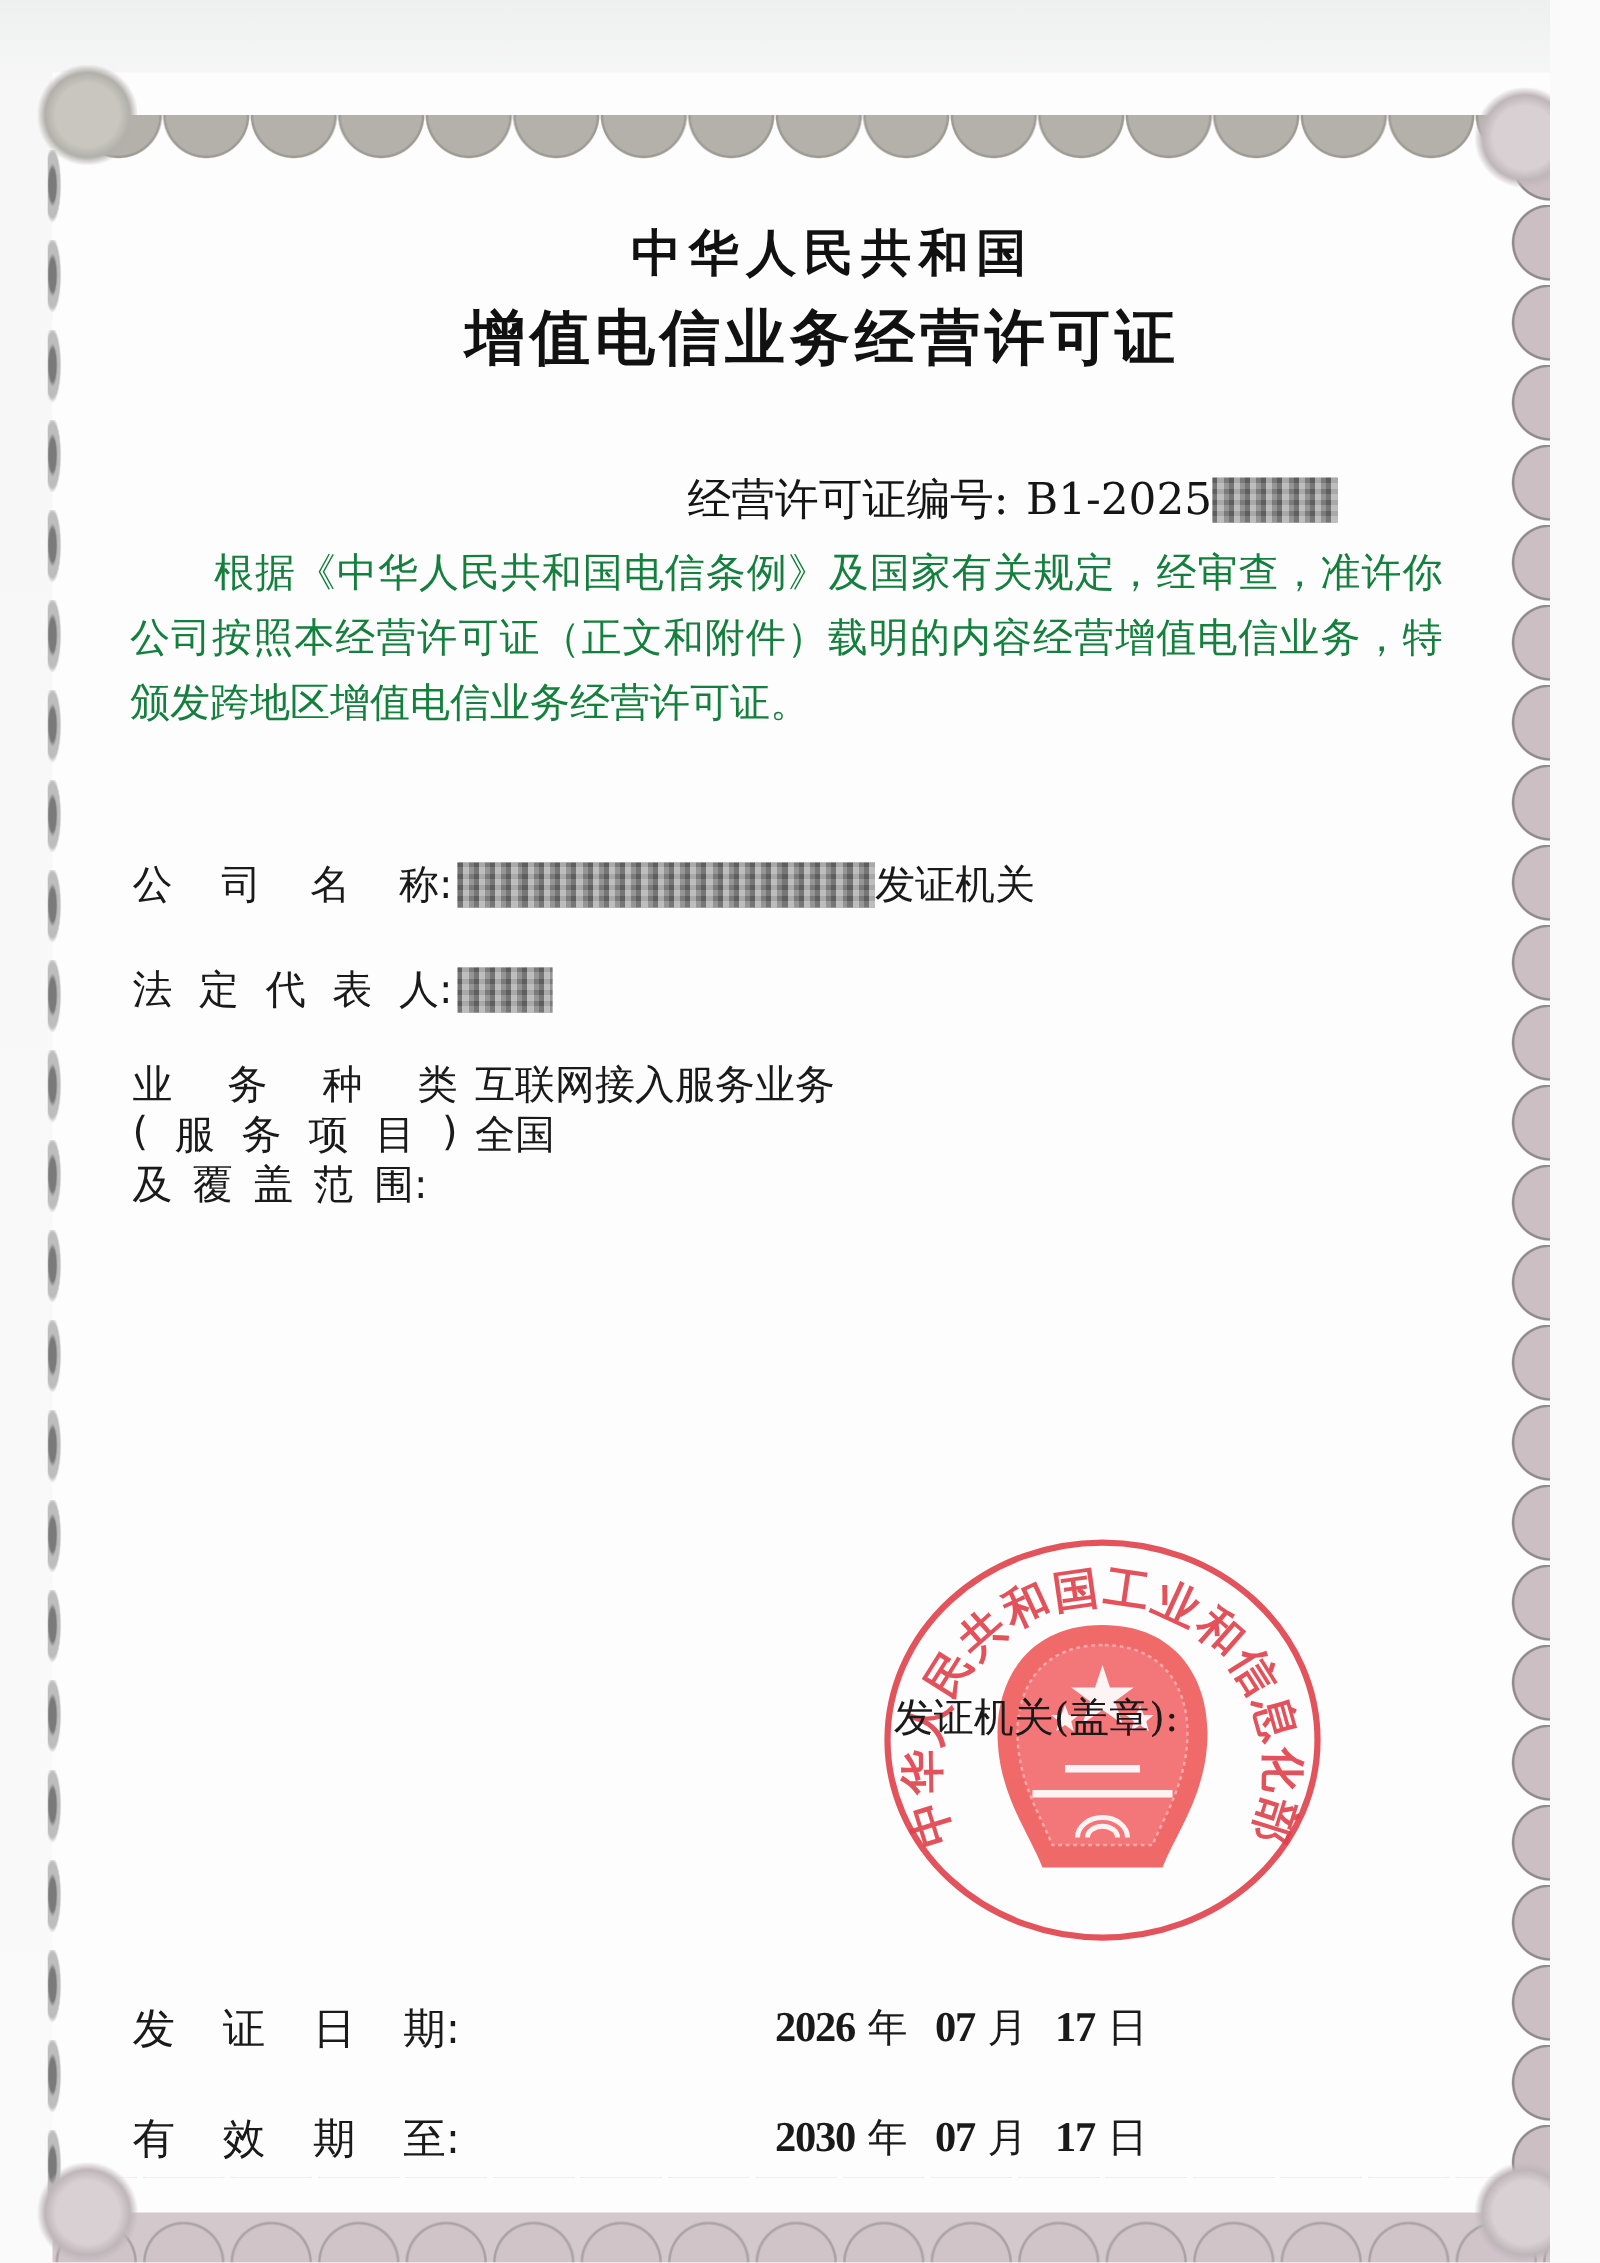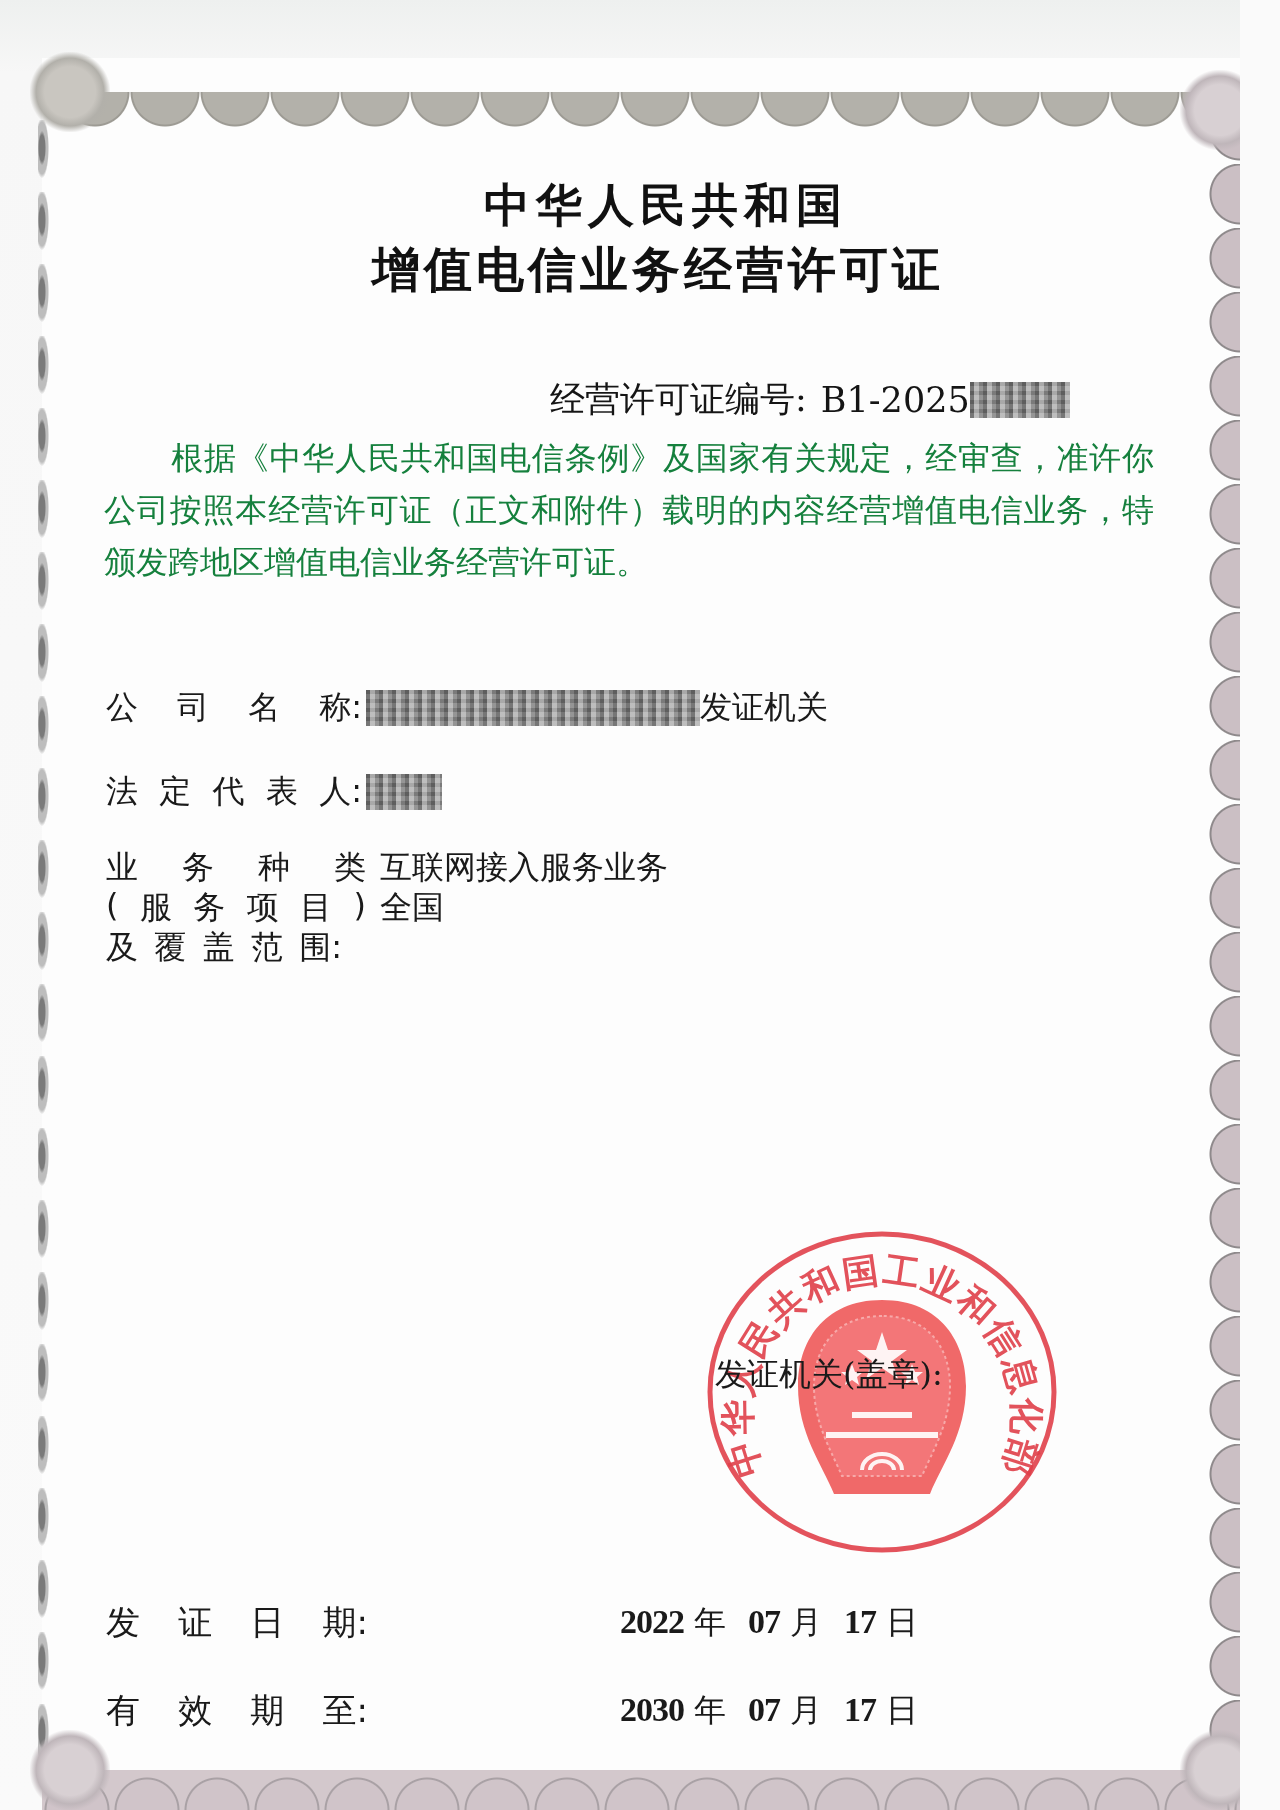--- a/index.html
+++ b/index.html
@@ -45,21 +45,21 @@
     .corner.bl { left: 30px; top: 1730px; }
     .corner.br { left: 1180px; top: 1730px; }
 
     .right-edge-cut { position: absolute; left: 1240px; top: 0; width: 40px; height: 1810px; background: #fafafa; }
 
     
     .title-1, .title-2 {
       position: absolute; left: 0; width: 1280px; text-align: center;
       font-family: "DejaVu Serif", "Liberation Serif", serif; font-weight: bold; color: #111;
     }
-    .title-1 { top: 175px; font-size: 46px; letter-spacing: 6px; padding-left: 52px; }
+    .title-1 { top: 175px; font-size: 40px; letter-spacing: 6px; padding-left: 52px; }
     .title-2 { top: 238px; font-size: 48px; letter-spacing: 4px; padding-left: 36px; }
 
     
     .license-no {
       position: absolute; left: 550px; top: 376px; font-size: 35px; color: #151515;
       display: flex; align-items: center; white-space: nowrap;
     }
     .license-no .num { margin-left: 14px; }
     .redact {
       display: inline-block; height: 36px;
@@ -212,21 +212,21 @@
 <div class="issuer">发证机关(盖章):</div>
 
 <div class="date-row d-issue">
   <span class="lbl">
     <span>发</span>
     <span>证</span>
     <span>日</span>
     <span>期:</span>
   </span>
   <span class="val">
-    <span class="n">2022</span>
+    <span class="n">2026</span>
     <span class="u">年</span>
     <span class="n">07</span>
     <span class="u">月</span>
     <span class="n">17</span>
     <span class="u">日</span>
   </span>
 </div>
 
 <div class="date-row d-expire">
   <span class="lbl">

